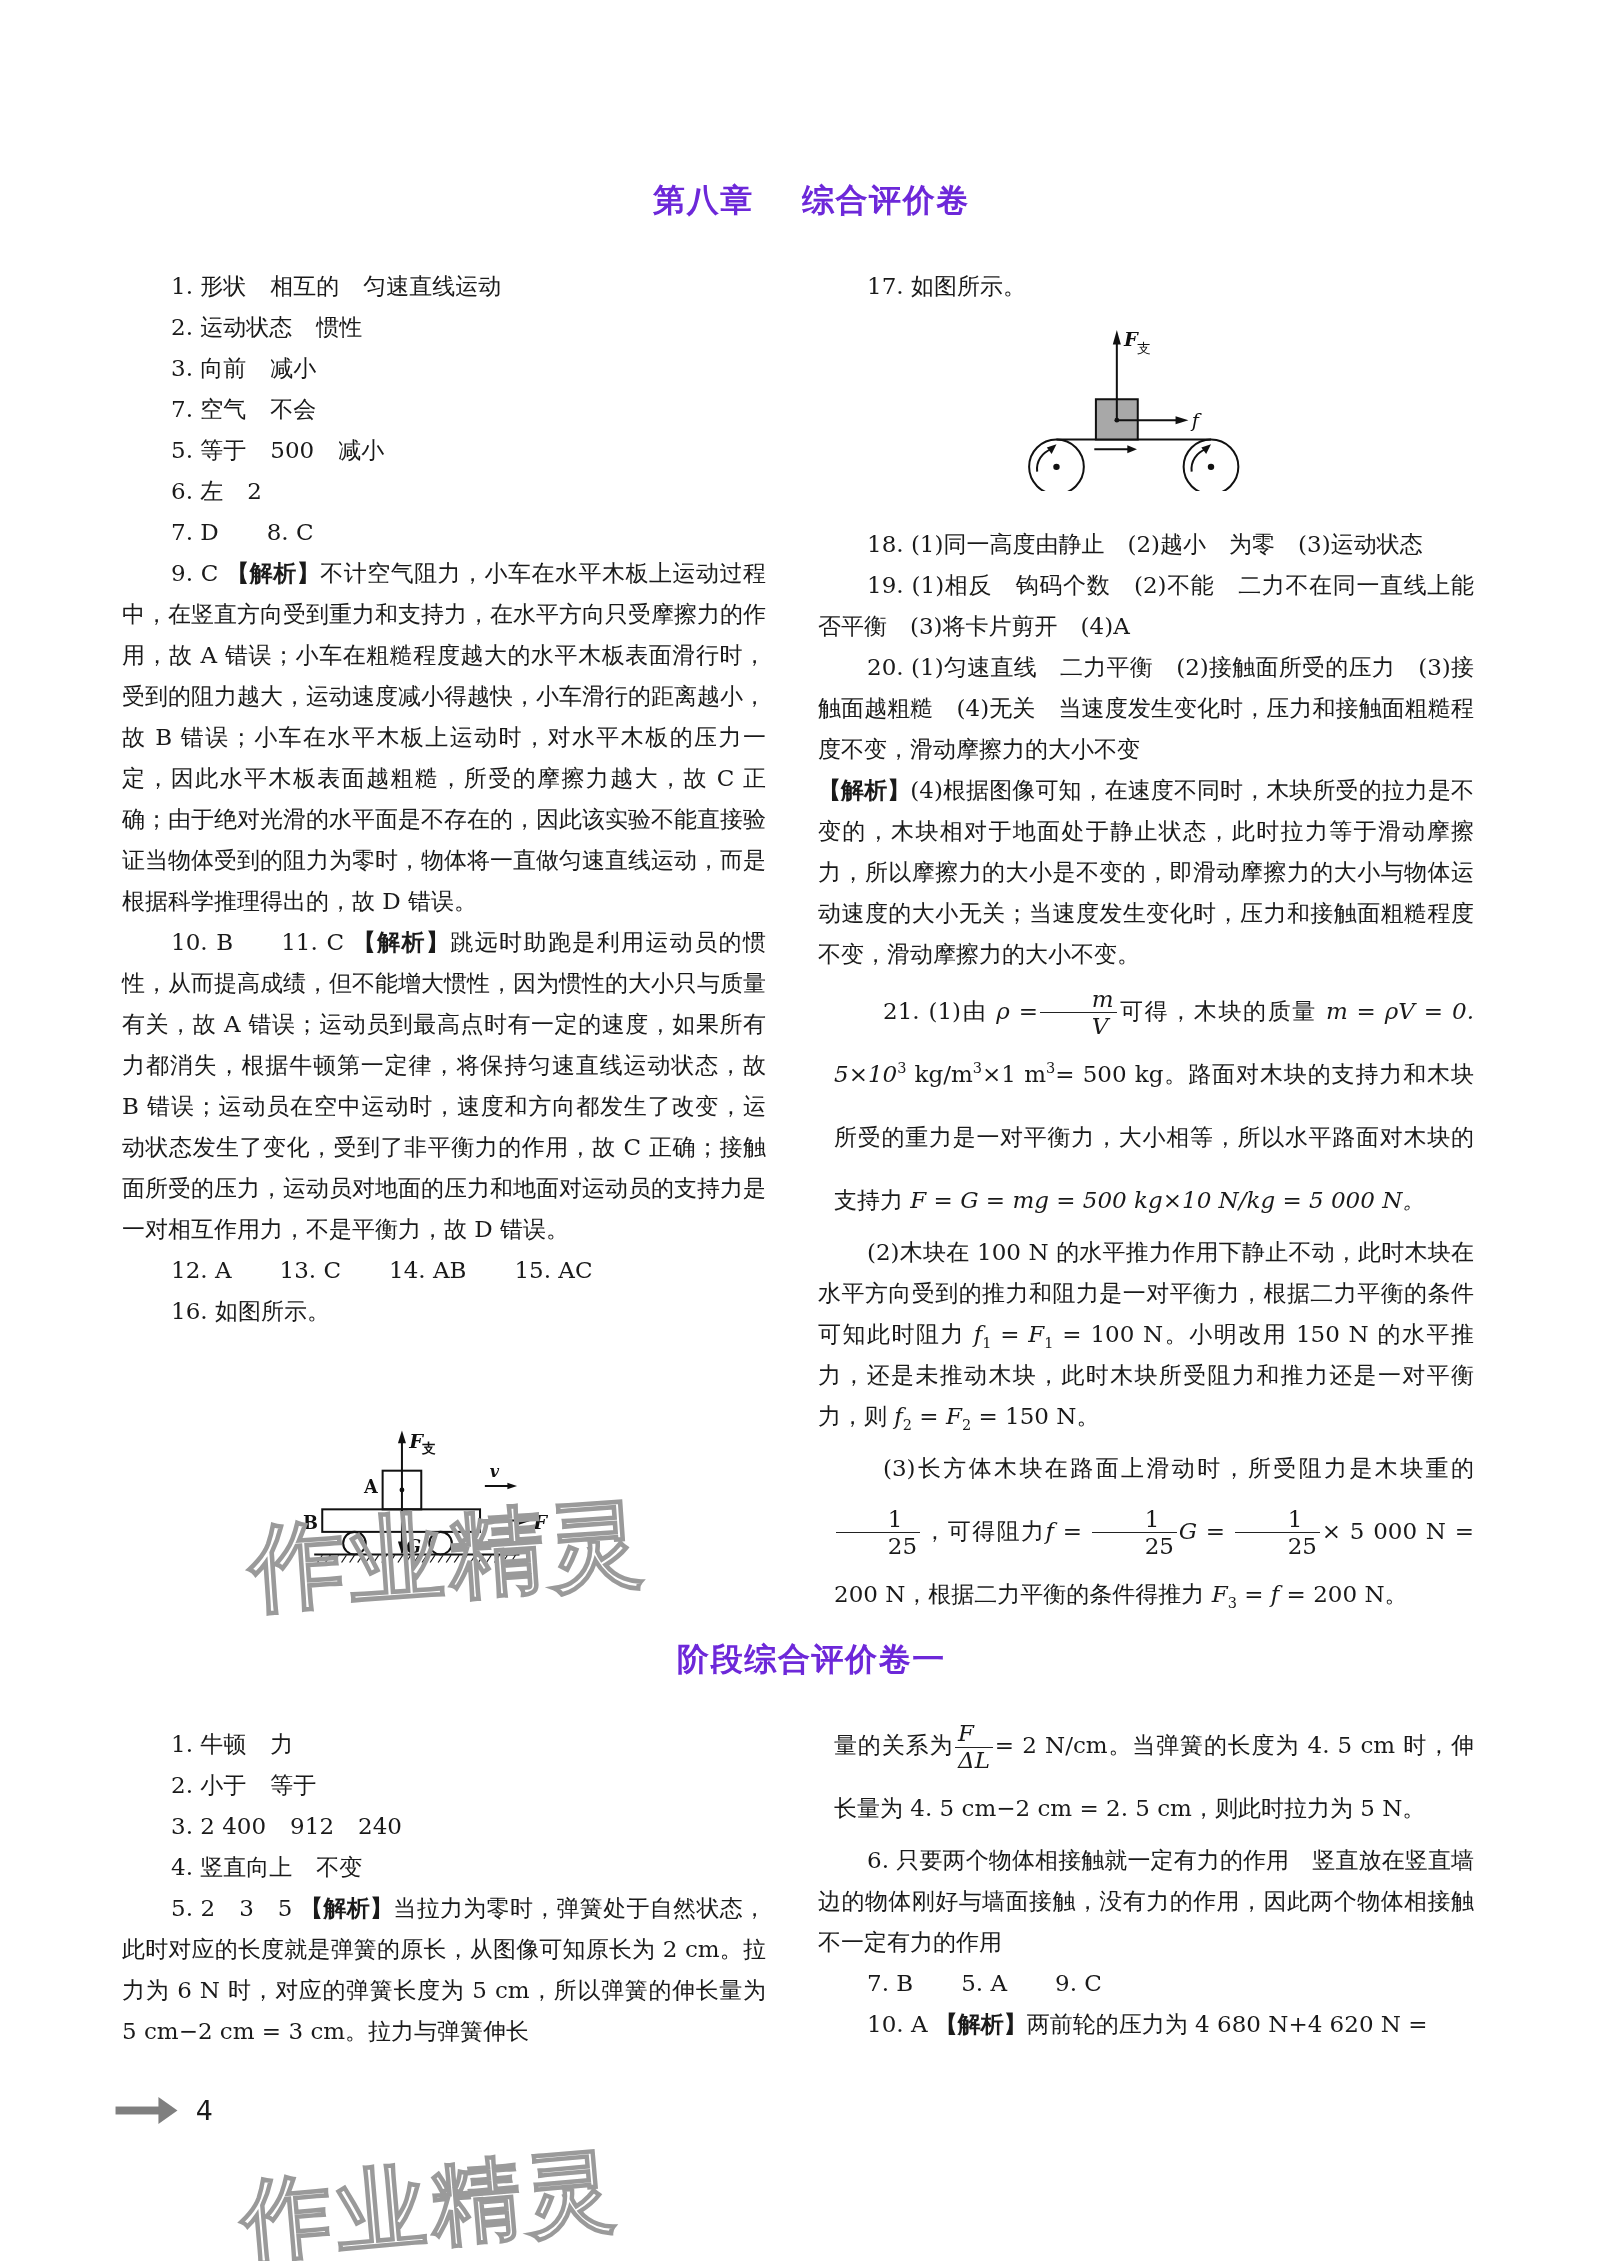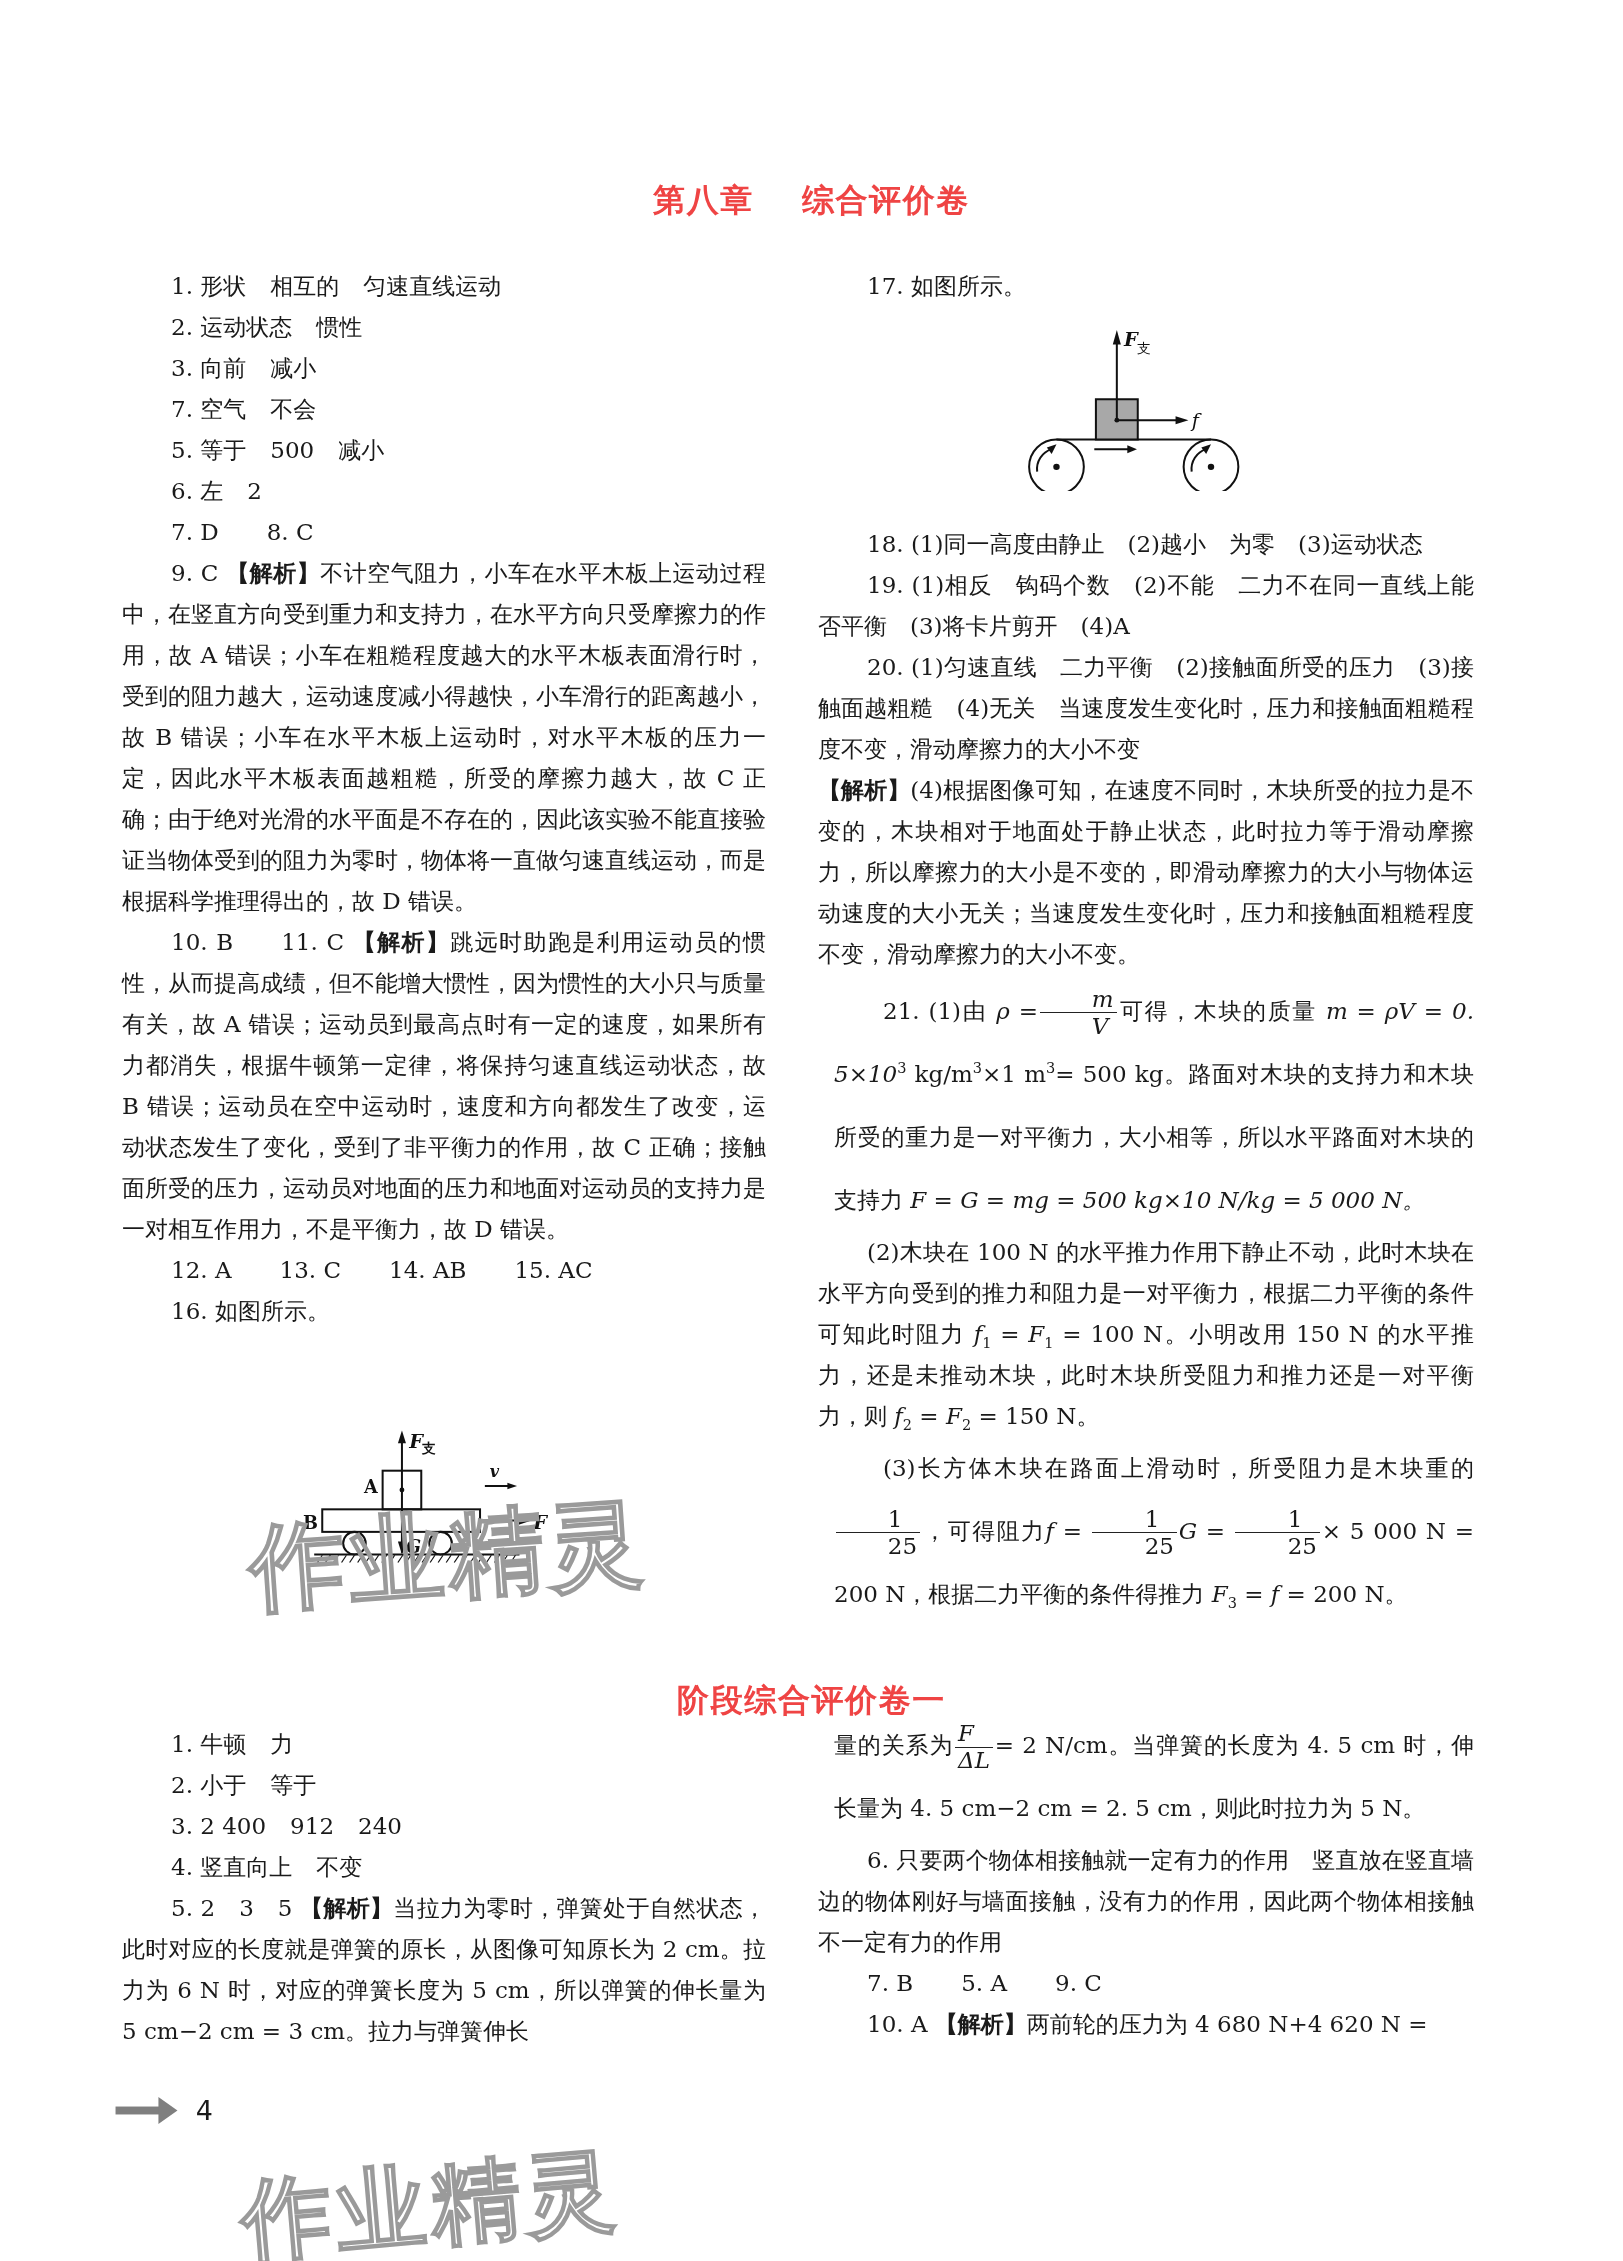--- a/index.html
+++ b/index.html
@@ -1,20 +1,20 @@
 <!DOCTYPE html>
 <html style="font-size:13px"><head>
 <meta charset="utf-8">
 <style>
   html, body { margin: 0; padding: 0; background: #ffffff; }
   body { width: 1623px; height: 2261px; position: relative; overflow: hidden;
          font-family: "DejaVu Serif", "Liberation Serif", serif; color: #1a1a1a; }
   .title { position: absolute; left: 0; width: 1623px; text-align: center;
            font-family: "DejaVu Sans", "Liberation Sans", sans-serif; font-weight: bold;
-           font-size: 32px; letter-spacing: 1.6px; color: #ef4444; }
+           font-size: 32px; letter-spacing: 1.6px; color: #6d28d9; }
   .title .gap { display: inline-block; width: 48px; }
   .col { position: absolute; font-size: 23px; line-height: 41px; }
   .col-left { left: 122px; width: 644px; }
   .col-right { left: 818px; width: 656px; }
   .p { margin: 0; text-align: justify; text-align-last: left; white-space: normal; }
   .ind { text-indent: 49px; }
   .noind { text-indent: 0; }
   .sp { display: inline-block; width: 24px; }
   .sp2 { display: inline-block; width: 48px; }
   .jx { font-family: "DejaVu Sans", "Liberation Sans", sans-serif; font-weight: bold; }
@@ -148,21 +148,21 @@
   <p class="p ind">19. (1)相反　钩码个数　(2)不能　二力不在同一直线上能否平衡　(3)将卡片剪开　(4)A</p>
   <p class="p ind">20. (1)匀速直线　二力平衡　(2)接触面所受的压力　(3)接触面越粗糙　(4)无关　当速度发生变化时，压力和接触面粗糙程度不变，滑动摩擦力的大小不变</p>
   <p class="p noind"><span class="jx">【解析】</span><span>(4)根据图像可知，在速度不同时，木块所受的拉力是不变的，木块相对于地面处于静止状态，此时拉力等于滑动摩擦力，所以摩擦力的大小是不变的，即滑动摩擦力的大小与物体运动速度的大小无关；当速度发生变化时，压力和接触面粗糙程度不变，滑动摩擦力的大小不变。</span></p>
   <p class="p ind tallline" style="margin-top:4.8px;"><span>21. (1)由</span> <i class="v">ρ =</i><span class="frac"><i class="n v">m</i><i class="d v">V</i></span><span>可得，木块的质量</span> <i class="v">m = ρV = 0. 5×10</i><sup>3</sup> <span>kg/m</span><sup>3</sup><span>×1 m</span><sup>3</sup><span>= 500 kg。路面对木块的支持力和木块所受的重力是一对平衡力，大小相等，所以水平路面对木块的支持力</span> <i class="v">F = G = mg = 500 kg×10 N/kg = 5 000 N。</i></p>
   <p class="p ind"><span>(2)木块在 100 N 的水平推力作用下静止不动，此时木块在水平方向受到的推力和阻力是一对平衡力，根据二力平衡的条件可知此时阻力</span> <i class="v">f</i><sub>1</sub> = <i class="v">F</i><sub>1</sub> <span>= 100 N。小明改用 150 N 的水平推力，还是未推动木块，此时木块所受阻力和推力还是一对平衡力，则</span> <i class="v">f</i><sub>2</sub> = <i class="v">F</i><sub>2</sub> <span>= 150 N。</span></p>
   <p class="p ind tallline"><span>(3)长方体木块在路面上滑动时，所受阻力是木块重的</span><span class="frac"><span class="n">1</span><span class="d">25</span></span><span>，可得阻力</span><i class="v">f</i> = <span class="frac"><span class="n">1</span><span class="d">25</span></span><i class="v">G</i> = <span class="frac"><span class="n">1</span><span class="d">25</span></span><span>× 5 000 N = 200 N，根据二力平衡的条件得推力</span> <i class="v">F</i><sub>3</sub> = <i class="v">f</i> <span>= 200 N。</span></p>
 </div>
 
 <div class="watermark" style="left:249px; top:1493px; font-size:95px; transform:rotate(-4deg);">作业精灵</div>
 
-<div class="title" style="top:1638px;margin-top:41px;">阶段综合评价卷一</div>
+<div class="title" style="top:1638px;">阶段综合评价卷一</div>
 
 <div class="col col-left" style="top:1724px;">
   <p class="p ind"><span>1. 牛顿</span><span class="sp"></span><span>力</span></p>
   <p class="p ind"><span>2. 小于</span><span class="sp"></span><span>等于</span></p>
   <p class="p ind"><span>3.  2 400</span><span class="sp"></span><span>912</span><span class="sp"></span><span>240</span></p>
   <p class="p ind"><span>4. 竖直向上</span><span class="sp"></span><span>不变</span></p>
   <p class="p ind"><span>5.  2</span><span class="sp"></span><span>3</span><span class="sp"></span><span>5</span> <span class="jx">【解析】</span><span>当拉力为零时，弹簧处于自然状态，此时对应的长度就是弹簧的原长，从图像可知原长为 2 cm。拉力为 6 N 时，对应的弹簧长度为 5 cm，所以弹簧的伸长量为 5 cm−2 cm = 3 cm。拉力与弹簧伸长</span></p>
 </div>
 
 <div class="col col-right" style="top:1714px;">

